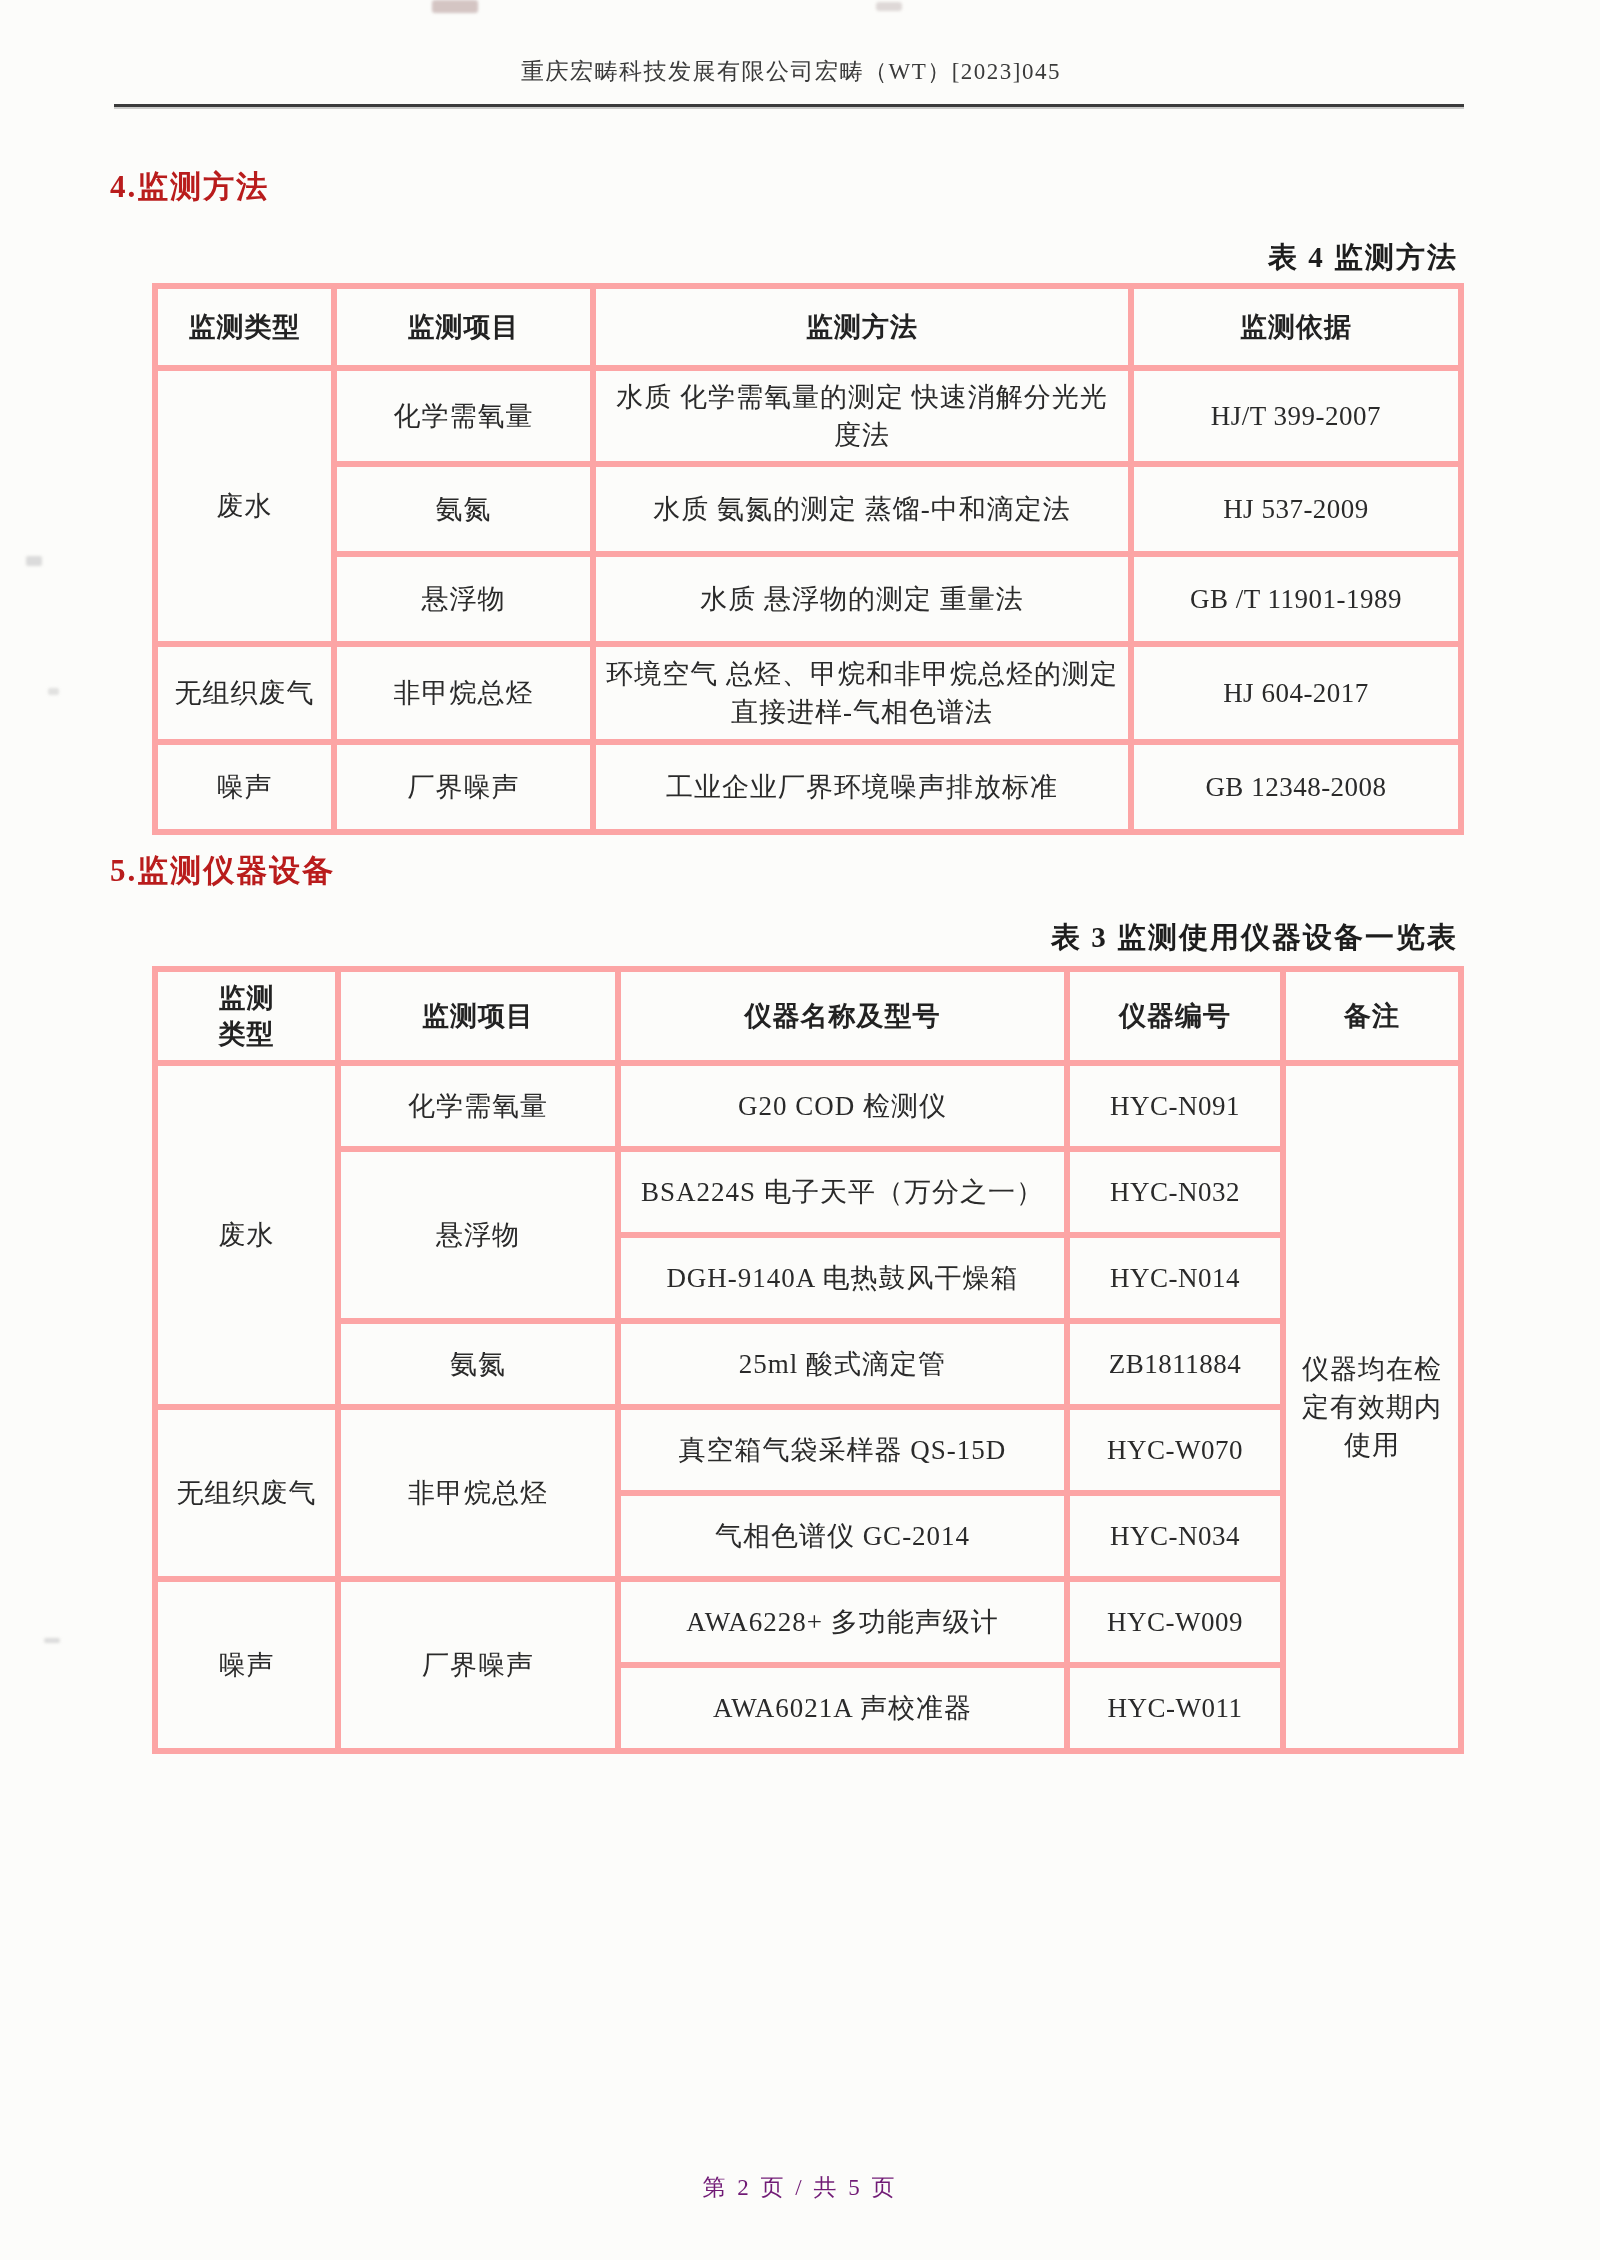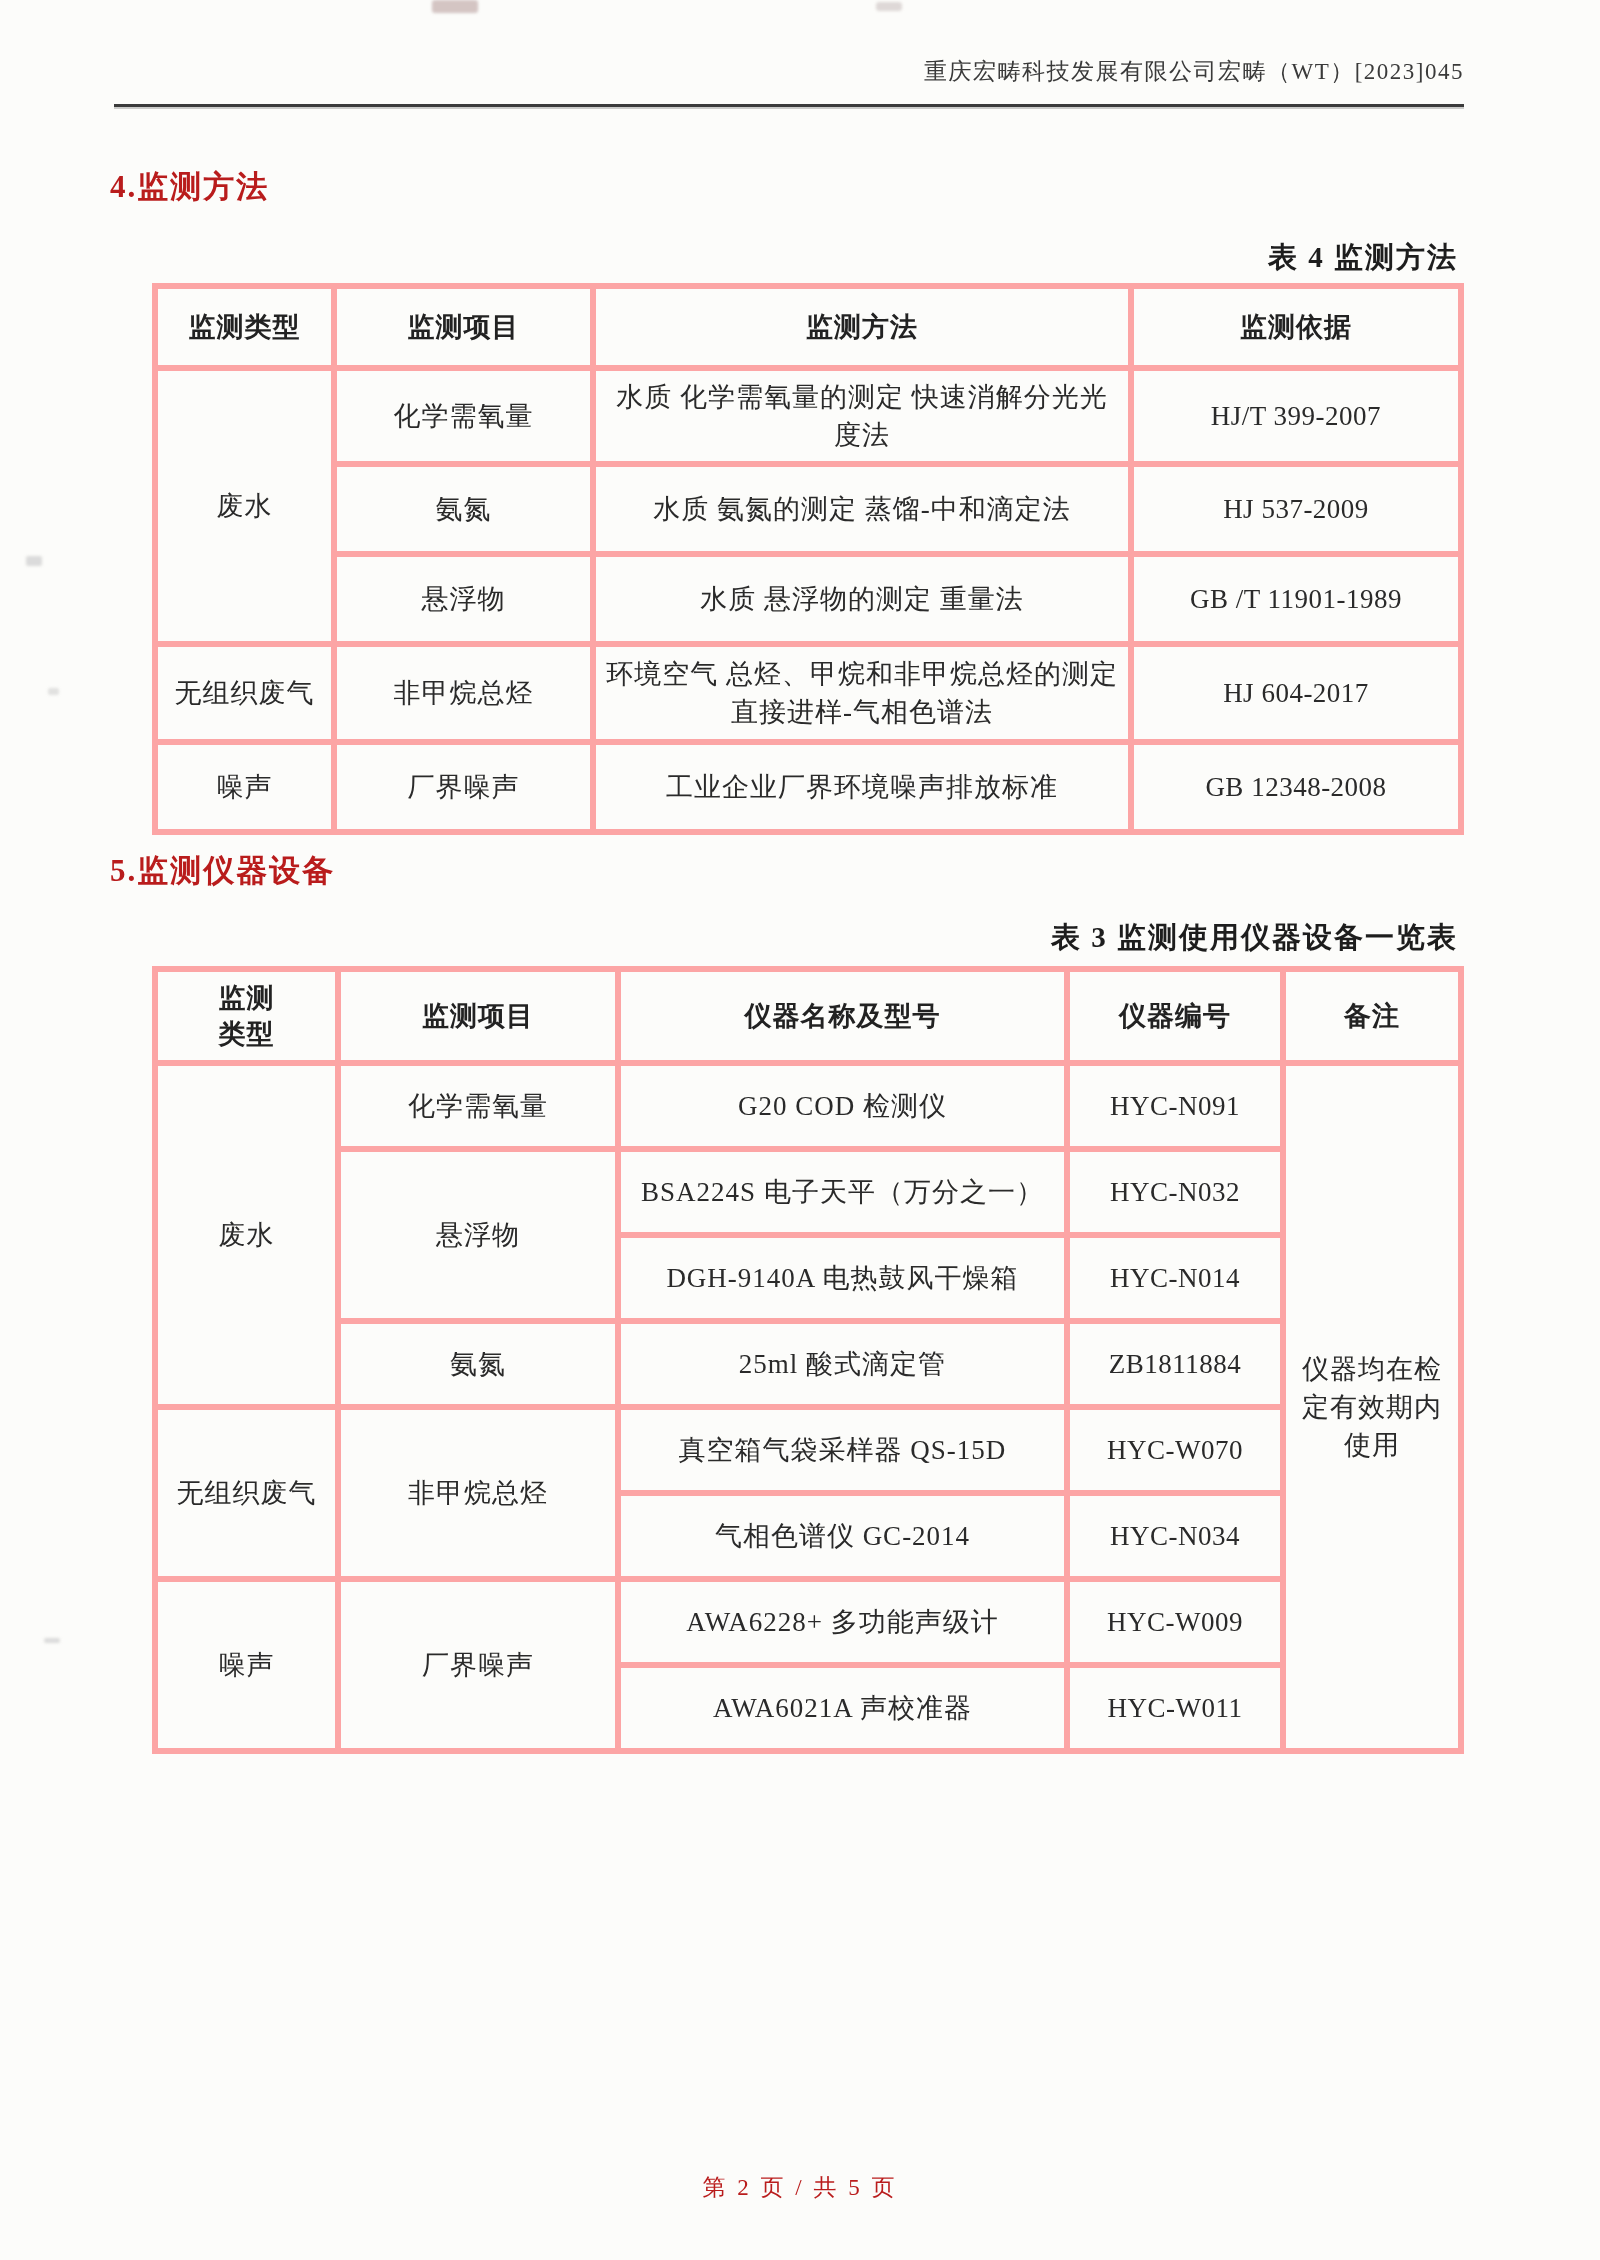--- a/index.html
+++ b/index.html
@@ -7,21 +7,21 @@
     width:1600px;height:2260px;position:relative;
     background:#fcfcfa;
     font-family:"Liberation Serif","DejaVu Serif",serif;
     color:#262626;overflow:hidden;
   }
   .sheet{position:absolute;inset:0;}
 
   
   .page-header{
     position:absolute;top:56px;left:118px;right:136px;
-    display:flex;justify-content:flex-end;align-items:flex-end;
+    display:flex;justify-content:center;align-items:flex-end;
     font-size:23px;color:#3a3a3a;letter-spacing:1.5px;
   }
   .header-rule{
     position:absolute;top:104px;left:114px;width:1350px;height:3px;
     background:#3b3b3b;box-shadow:0 2px 0 rgba(60,60,60,.25);
   }
 
   
   .sec-heading{
     position:absolute;left:110px;
@@ -59,21 +59,21 @@
   .t4 tr.r1{height:96px;}
   .t4 tr.r4{height:98px;}
   .t5 tr{height:86px;}
   .t5 tr.hdr{height:94px;}
   th.pre{white-space:pre-line;line-height:1.35;}
   td.latin, td.num{letter-spacing:.5px;margin-top:10px;}
 
   
   .page-footer{
     position:absolute;top:2172px;left:0;width:100%;text-align:center;
-    font-size:23px;color:#b91c1c;letter-spacing:3px;
+    font-size:23px;color:#701a75;letter-spacing:3px;
   }
 
   
   .artifact{position:absolute;pointer-events:none;filter:blur(1.5px);}
   .a1{top:0;left:432px;width:46px;height:13px;background:rgba(118,70,70,.30);border-radius:3px;}
   .a2{top:2px;left:876px;width:26px;height:9px;background:rgba(120,90,90,.22);border-radius:3px;}
   .a3{top:556px;left:26px;width:16px;height:10px;background:rgba(90,90,95,.20);border-radius:2px;}
   .a4{top:688px;left:48px;width:11px;height:7px;background:rgba(90,90,95,.16);border-radius:2px;}
   .a5{top:1638px;left:44px;width:16px;height:5px;background:rgba(90,90,95,.20);border-radius:2px;}
 </style>

